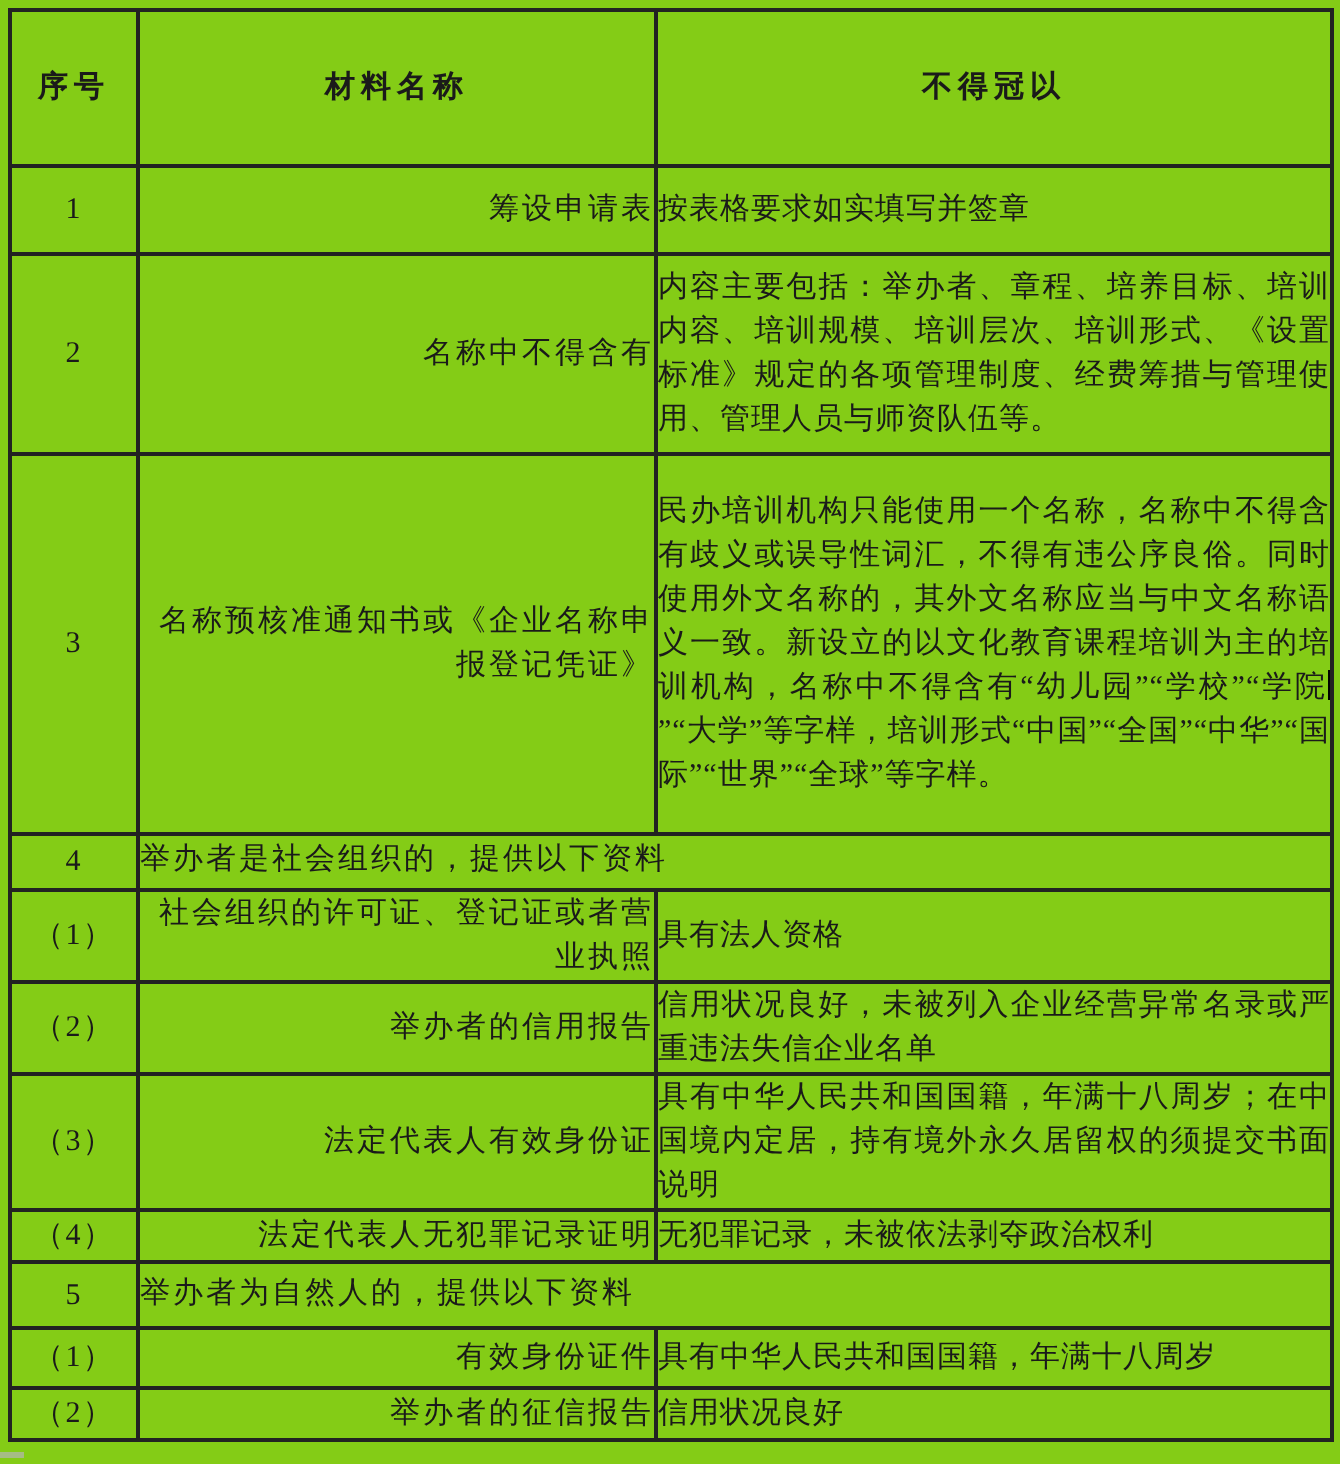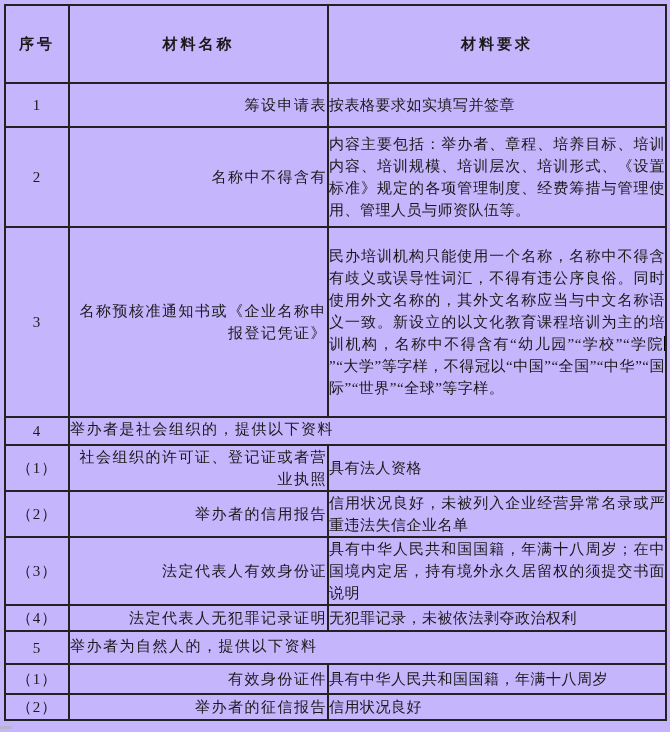--- a/index.html
+++ b/index.html
@@ -4,21 +4,21 @@
 <style>
   html, body {
     margin: 0;
     padding: 0;
     background: #ffffff;
   }
   .page {
     position: relative;
     width: 670px;
     height: 732px;
-    background: #c4b5fd;
+    background: #84cc16;
     overflow: hidden;
     font-family: "Liberation Serif", "DejaVu Serif", serif;
     color: #1a1a1a;
   }
   table.doc-table {
     border-collapse: collapse;
     table-layout: fixed;
     width: 661px;
     margin: 4px 0 0 4px;
   }
@@ -81,39 +81,39 @@
   <table class="doc-table">
     <colgroup>
       <col style="width:64px">
       <col style="width:259px">
       <col style="width:338px">
     </colgroup>
     <tbody>
       <tr style="height:78px">
         <td class="hdr">序号</td>
         <td class="hdr">材料名称</td>
-        <td class="hdr">材料要求</td>
+        <td class="hdr">不得冠以</td>
       </tr>
 
       <tr style="height:44px">
         <td class="serial">1</td>
         <td class="name">筹设申请表</td>
         <td class="req">按表格要求如实填写并签章</td>
       </tr>
 
       <tr style="height:100px">
         <td class="serial">2</td>
         <td class="name">名称中不得含有</td>
         <td class="req">内容主要包括：举办者、章程、培养目标、培训内容、培训规模、培训层次、培训形式、《设置标准》规定的各项管理制度、经费筹措与管理使用、管理人员与师资队伍等。</td>
       </tr>
 
       <tr style="height:190px">
         <td class="serial">3</td>
         <td class="name">名称预核准通知书或《企业名称申报登记凭证》</td>
-        <td class="req"><span>民办培训机构只能使用一个名称，名称中不得含有歧义或误导性词汇，不得有违公序良俗。同时使用外文名称的，其外文名称应当与中文名称语义一致。新设立的以文化教育课程培训为主的培训机构，名称中不得含有“幼儿园”“学校”“学院</span><span class="caret"></span><span>”“大学”等字样，不得冠以“中国”“全国”“中华”“国际”“世界”“全球”等字样。</span></td>
+        <td class="req"><span>民办培训机构只能使用一个名称，名称中不得含有歧义或误导性词汇，不得有违公序良俗。同时使用外文名称的，其外文名称应当与中文名称语义一致。新设立的以文化教育课程培训为主的培训机构，名称中不得含有“幼儿园”“学校”“学院</span><span class="caret"></span><span>”“大学”等字样，培训形式“中国”“全国”“中华”“国际”“世界”“全球”等字样。</span></td>
       </tr>
 
       <tr style="height:28px">
         <td class="serial">4</td>
         <td class="span-cell" colspan="2">举办者是社会组织的，提供以下资料</td>
       </tr>
 
       <tr style="height:45px">
         <td class="serial">（1）</td>
         <td class="name">社会组织的许可证、登记证或者营业执照</td>

